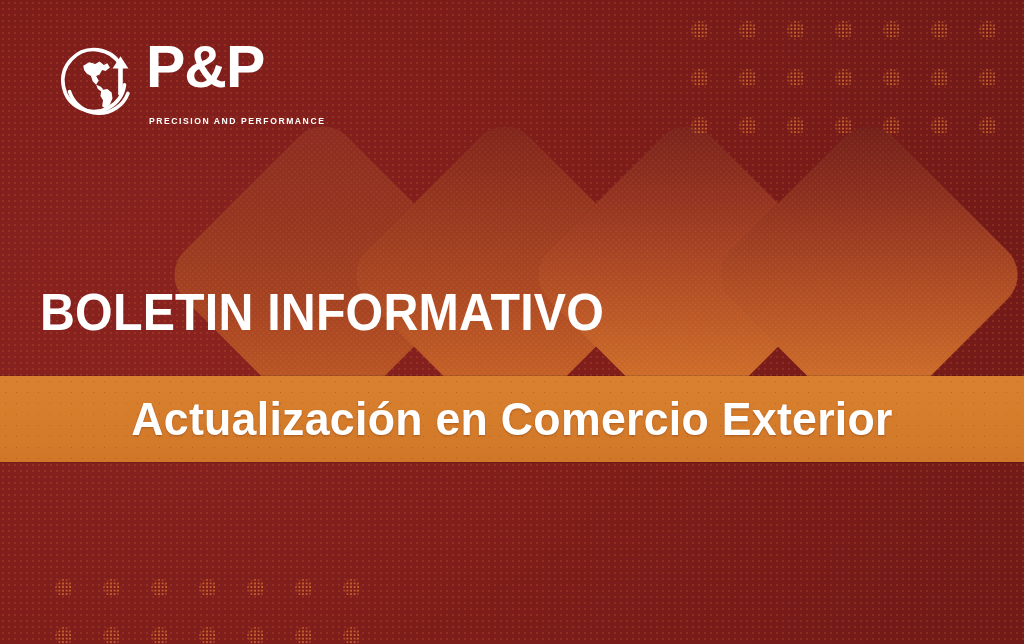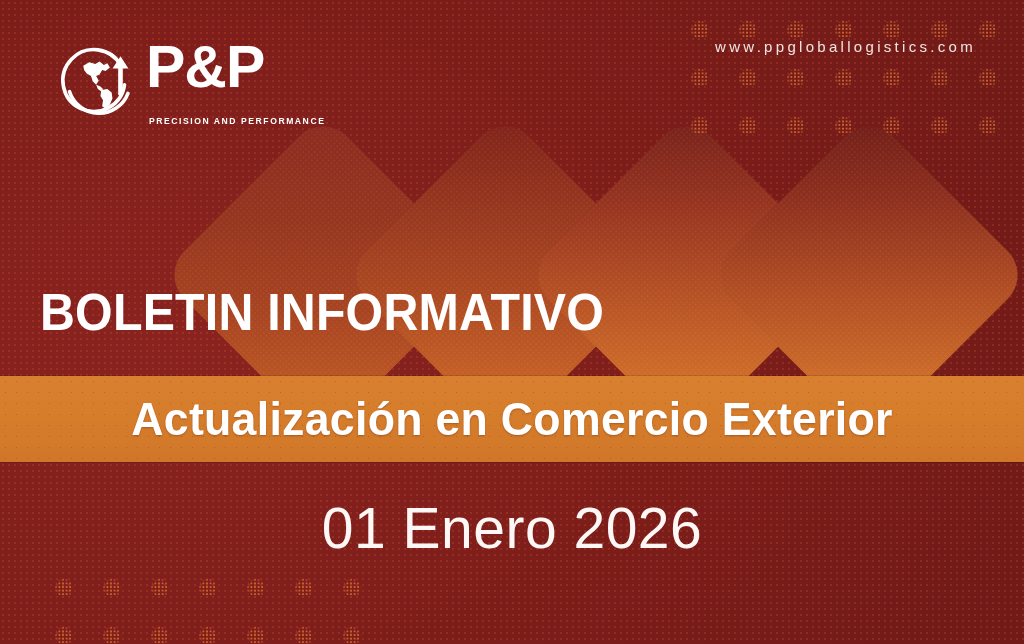--- a/index.html
+++ b/index.html
@@ -272,24 +272,22 @@
         <rect x="74.6" y="30" width="5.4" height="34" fill="#ffffff" rx="1"></rect>
         <path d="M 77.3 19 L 86.5 33 L 68.1 33 Z" fill="#ffffff"></path>
       </g>
     </svg>
     <div class="logo-text">
       <div class="logo-pp">P&amp;P</div>
       <div class="logo-tag">PRECISION AND PERFORMANCE</div>
     </div>
   </div>
 
-  <div class="website">www.ppgloballogistics.com</div>
 
   <div class="headline">BOLETIN INFORMATIVO</div>
 
   <div class="band">
     <div class="band-dots"></div>
   </div>
   <div class="subtitle">Actualización en Comercio Exterior</div>
 
-  <div class="date">01 Enero 2026</div>
 
 </div>
 
 </body></html>

